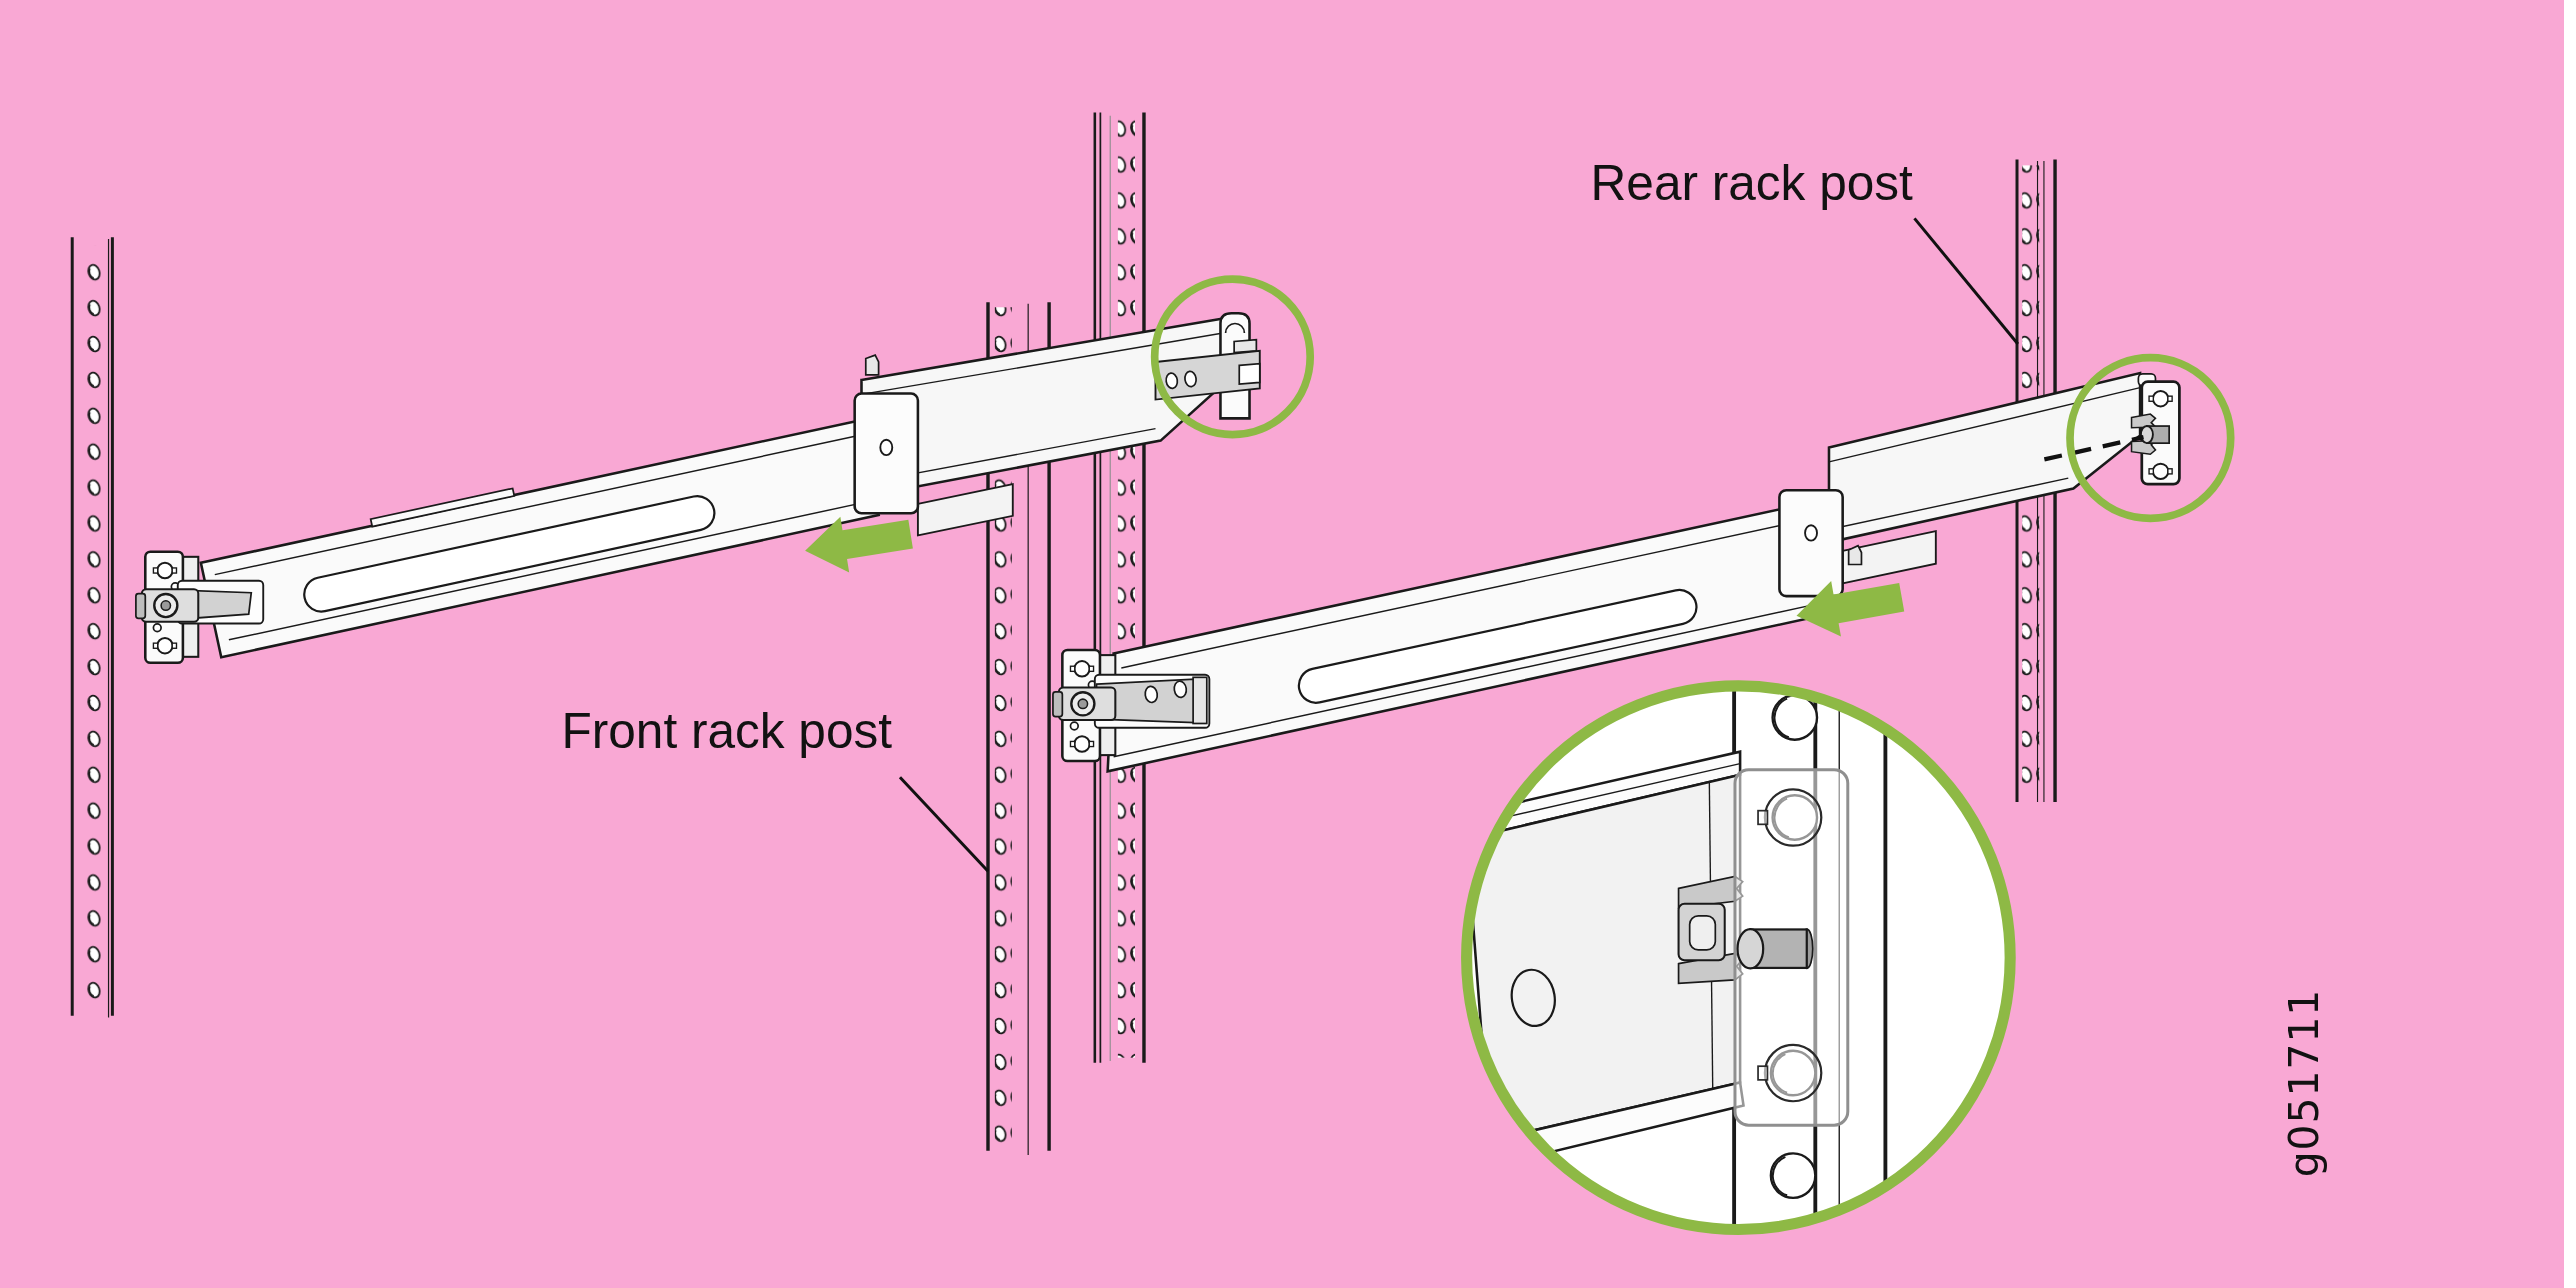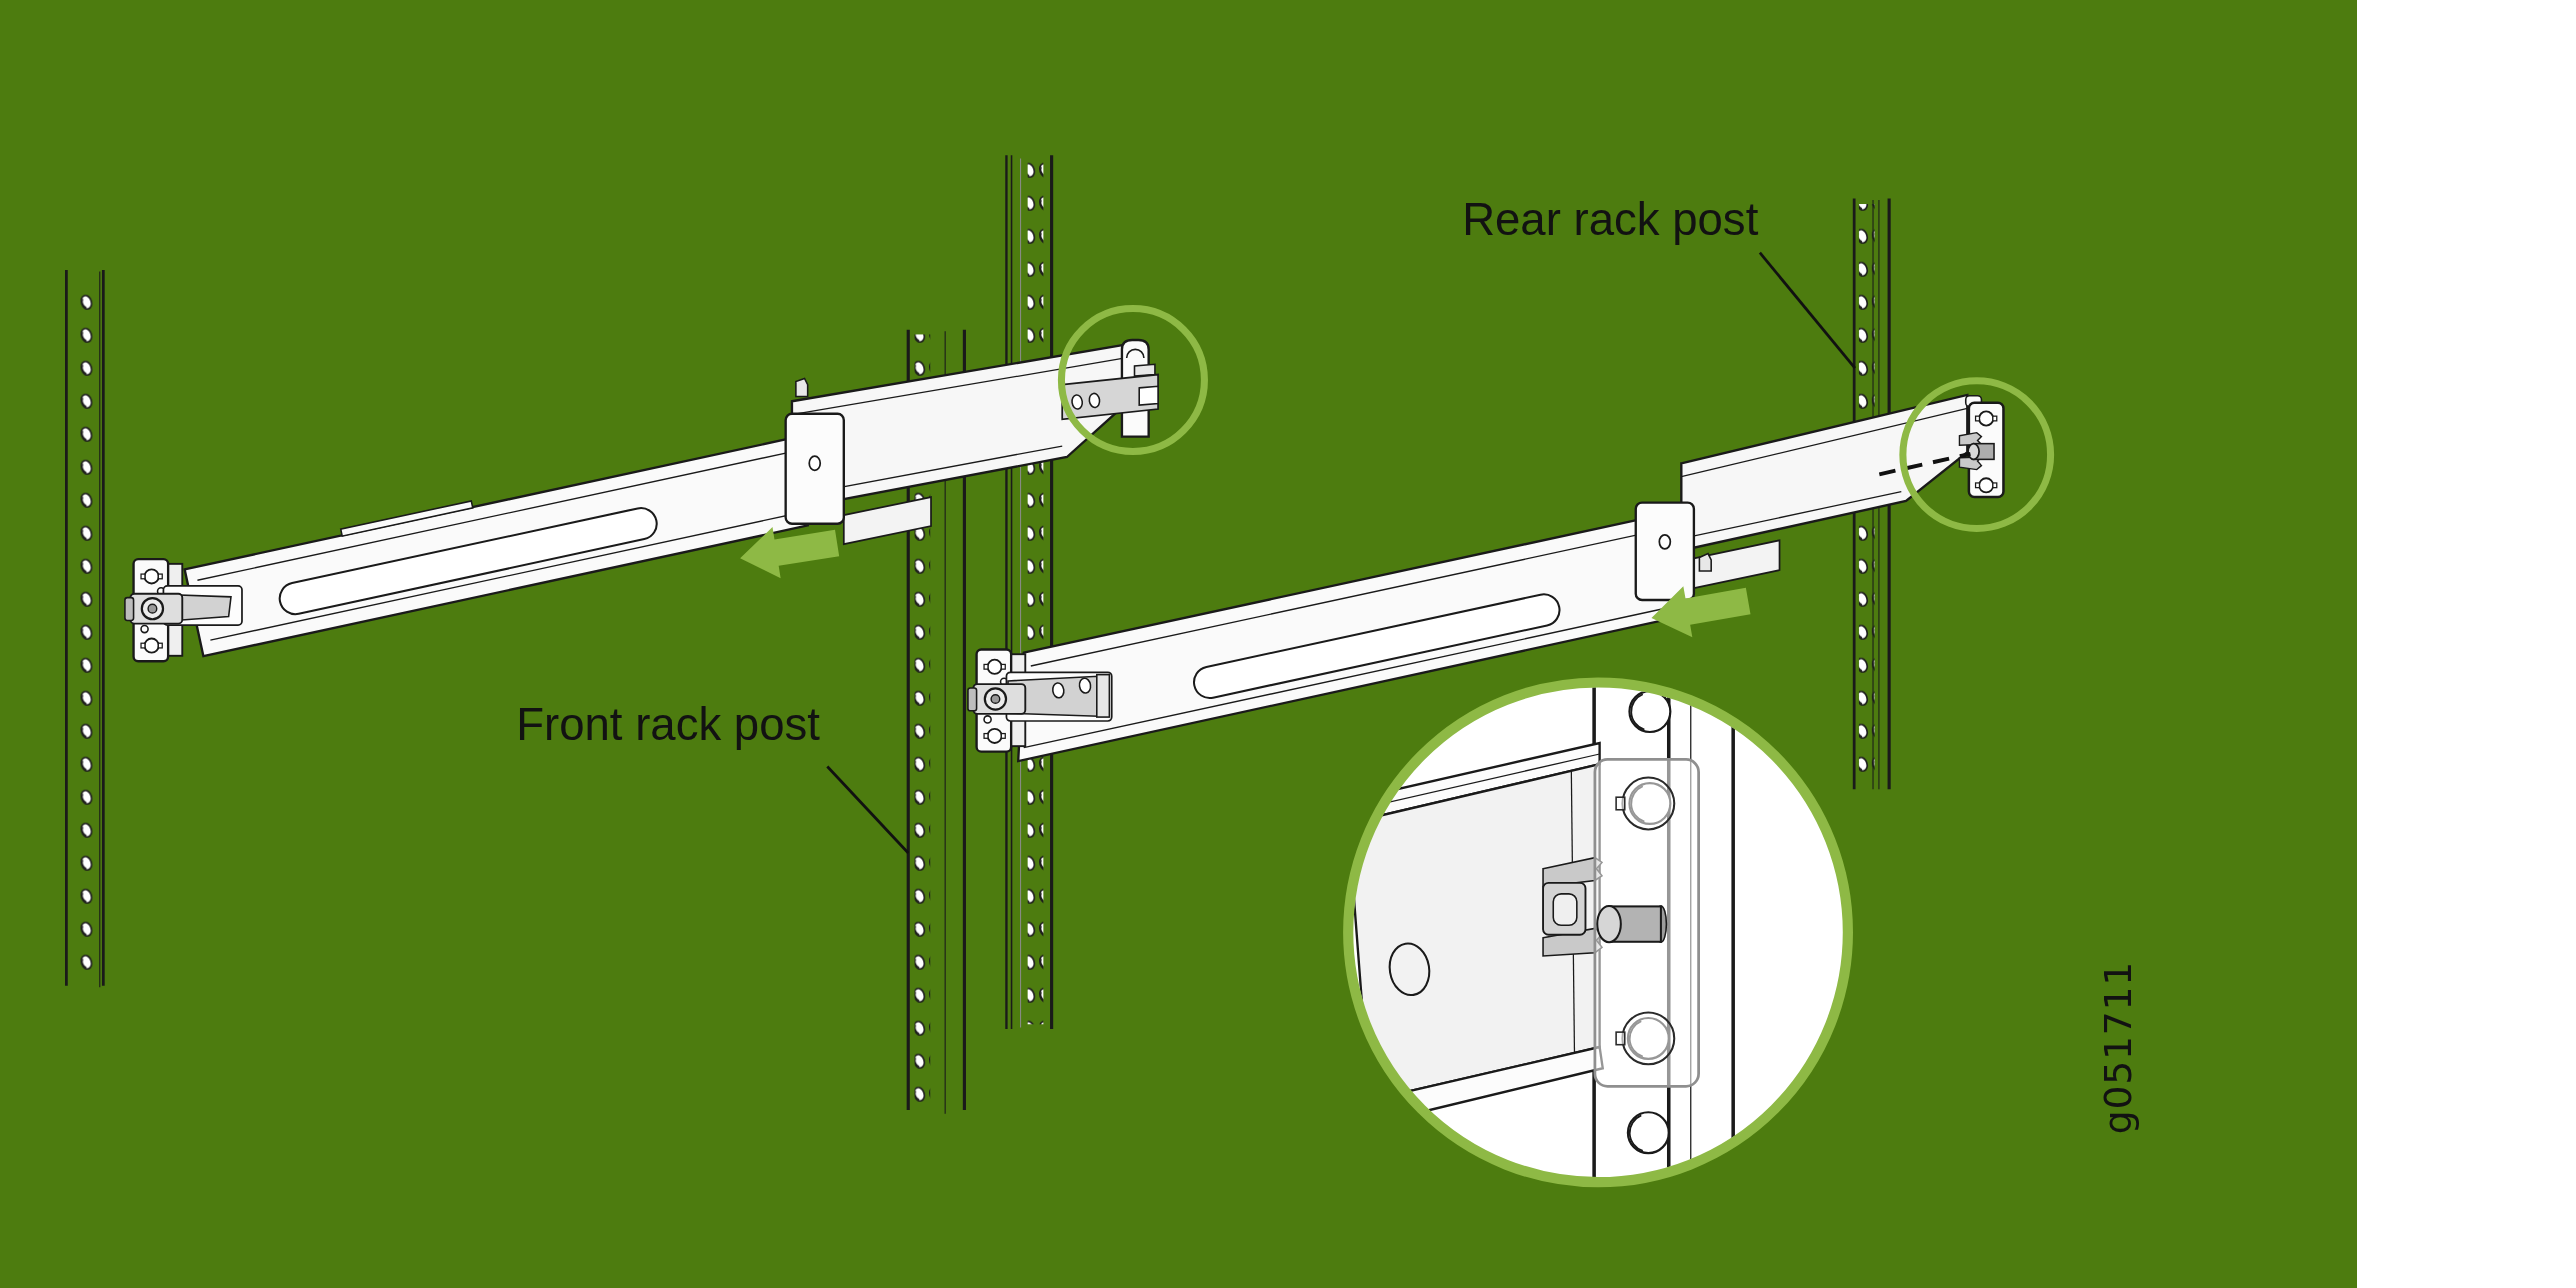--- a/index.html
+++ b/index.html
@@ -1,16 +1,16 @@
 <!DOCTYPE html>
 <html style="--hl: #8EB945;font-size:13.7px"><head>
 <meta charset="utf-8">
 <style>
   html,body { margin:0; padding:0; background:#fff; }
-  .stage { position:relative; width:2357px; height:1288px; background:#4d7c0f; overflow:hidden; }
+  .stage { position:relative; width:2564px; height:1288px; background:#f9a8d4; overflow:hidden; }
   .stage svg { display:block; width:100%; height:100%; }
   .label { font-family:"Liberation Sans", sans-serif; font-size:58px; fill:#121212; }
   .figid { font-family:"DejaVu Sans", sans-serif; font-size:48px; fill:#121212; letter-spacing:1px; }
   .ink   { stroke:#1a1a1a; }
   .hl-fill   { fill:var(--hl,#8EB945); }
   .hl-stroke { stroke:var(--hl,#8EB945); }
 </style>
 </head>
 <body>
 

